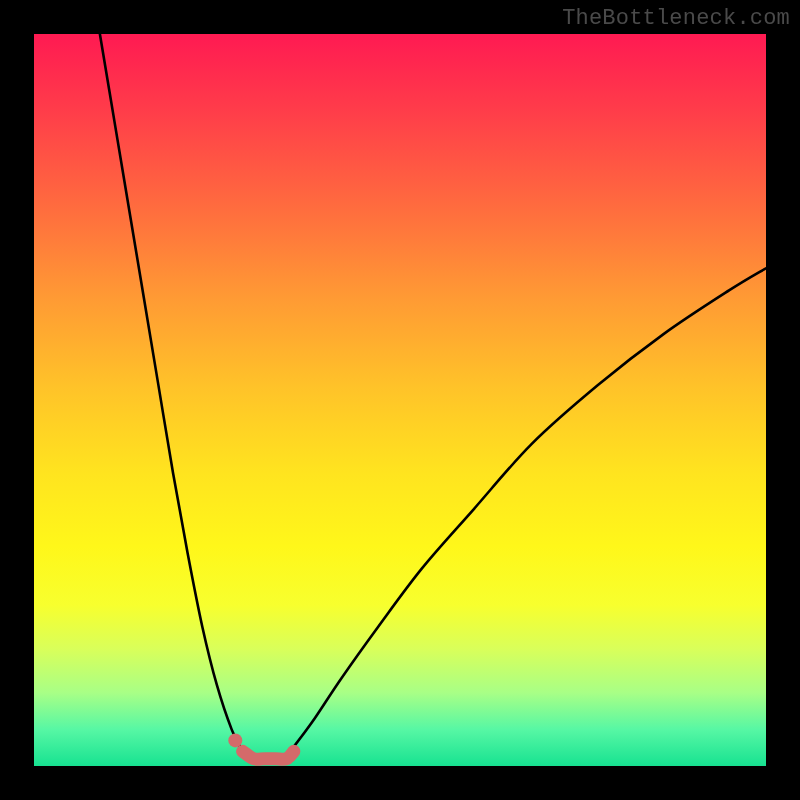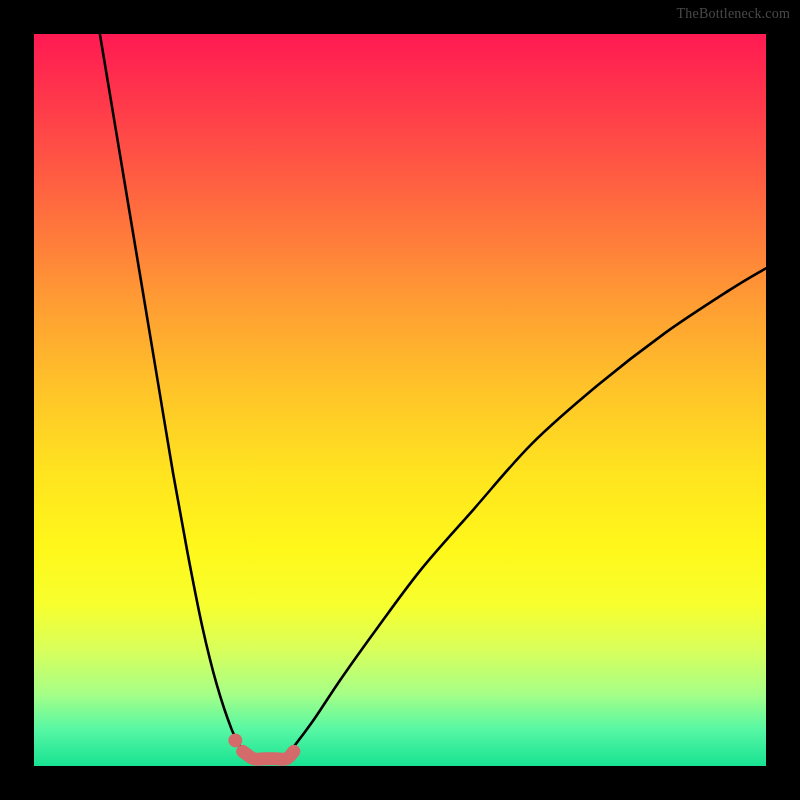--- a/index.html
+++ b/index.html
@@ -37,22 +37,22 @@
       #d9ff5a 84%,
       #a8ff86 90%,
       #57f7a4 95%,
       #17e291 100%
     );
   }
   .watermark {
     position: absolute;
     top: 6px;
     right: 10px;
-    font-family: Liberation Serif, serif;
-    font-size: 14px;
+    font-family: Liberation Mono, monospace;
+    font-size: 22px;
     color: #4a4a4a;
     letter-spacing: 0.2px;
   }
   svg.curves {
     position: absolute;
     left: 0;
     top: 0;
     width: 732px;
     height: 732px;
   }

